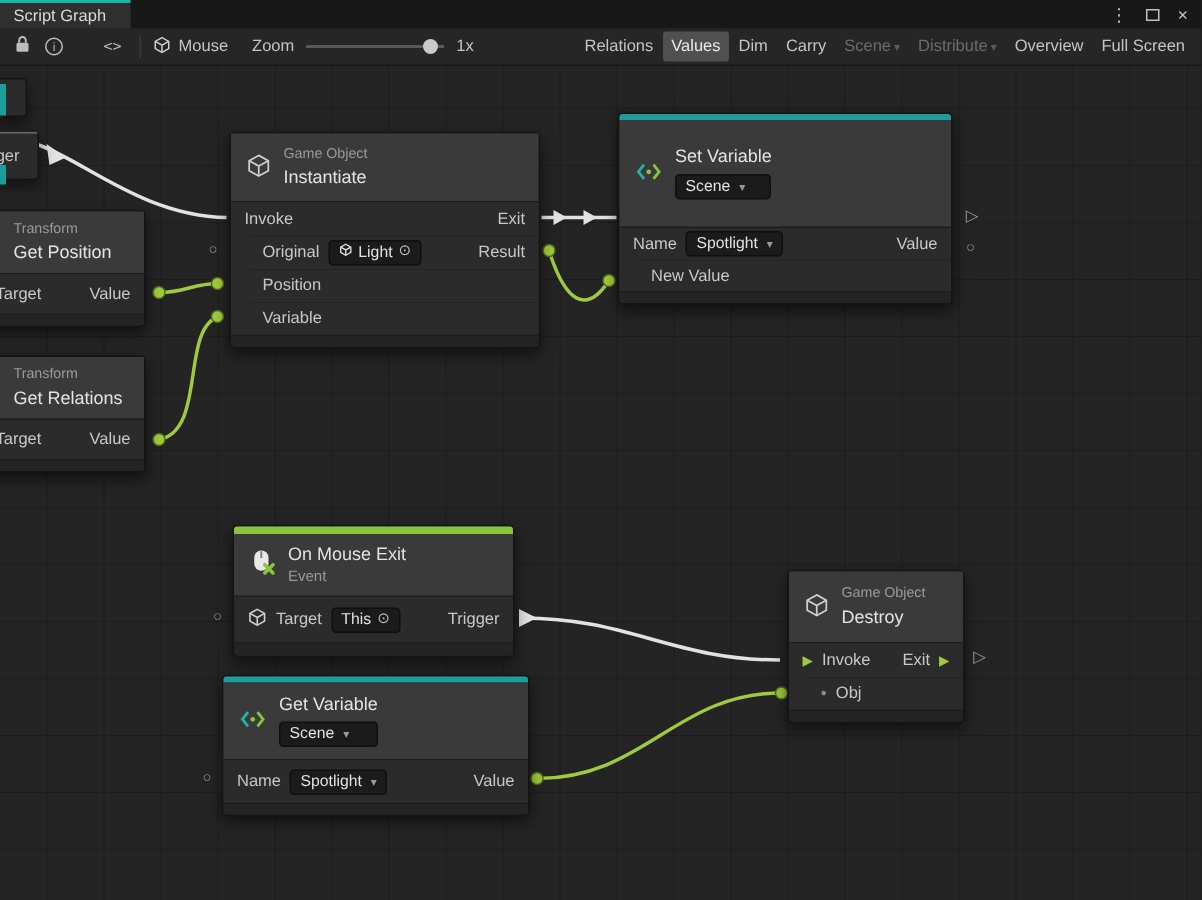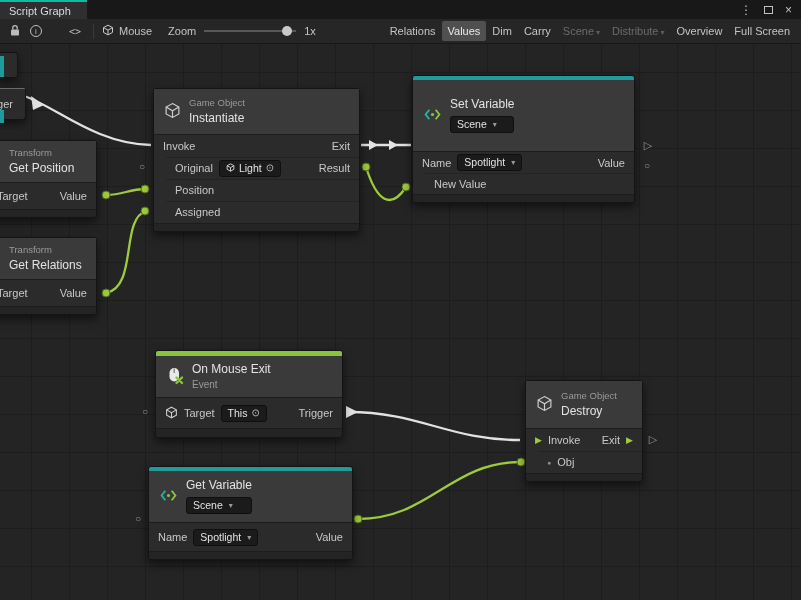--- a/index.html
+++ b/index.html
@@ -224,21 +224,21 @@
               <span>Light</span>
               <span class="picker">⊙</span>
             </span>
           </span>
           <span>Result</span>
         </div>
         <div class="nrow">
           <span>Position</span>
         </div>
         <div class="nrow">
-          <span>Assigned</span>
+          <span>Variable</span>
         </div>
       </div>
       <div class="nfoot"></div>
     </div>
 
     <div class="node" style="left:412px;top:31px;width:223px;">
       <div class="accent-top"></div>
       <div class="nhead" style="height:72px;">
         <span>
           <svg width="19" height="19" viewBox="0 0 18 18">
@@ -302,21 +302,21 @@
               <span>This</span>
               <span class="picker">⊙</span>
             </span>
           </span>
           <span>Trigger</span>
         </div>
       </div>
       <div class="nfoot" style="height:9px;"></div>
     </div>
 
-    <div class="node" style="left:148px;top:422px;width:205px;">
+    <div class="node" style="left:148px;top:406px;width:205px;">
       <div class="accent-top"></div>
       <div class="nhead" style="height:52px;">
         <span>
           <svg width="19" height="19" viewBox="0 0 18 18">
               <path d="M6 4.5 L2.5 9 L6 13.5" fill="none" stroke="#27b0a5" stroke-width="1.8"></path>
               <path d="M12 4.5 L15.5 9 L12 13.5" fill="none" stroke="#8ac33e" stroke-width="1.8"></path>
               <circle cx="9" cy="9" r="1.5" fill="#8ac33e"></circle>
             </svg>
         </span>
         <div class="col">

